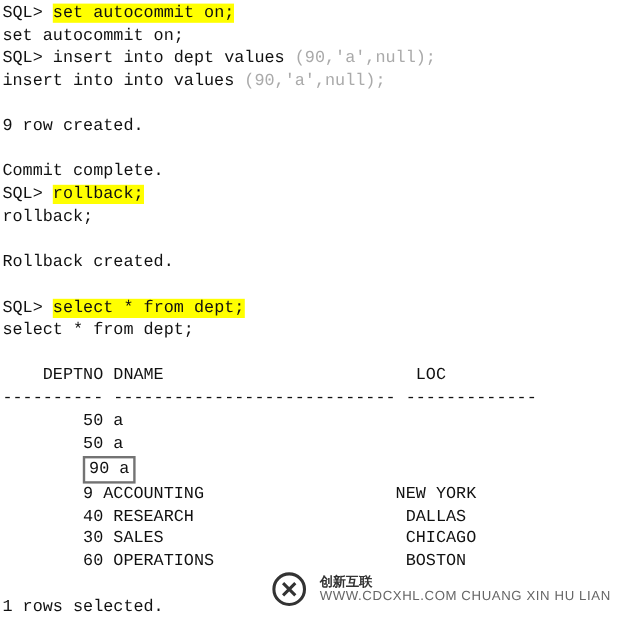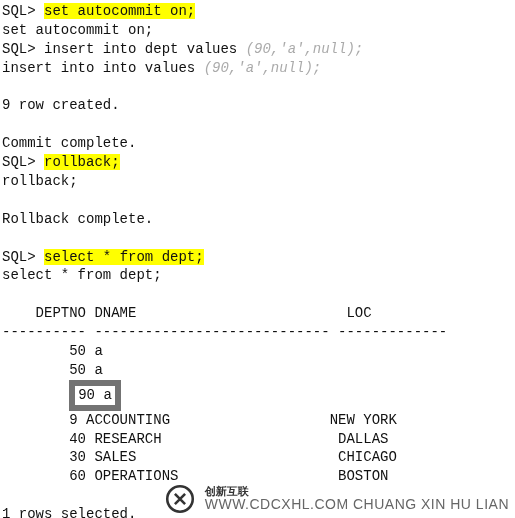--- a/index.html
+++ b/index.html
@@ -8,56 +8,56 @@
     font-family: Menlo, Consolas, "Courier New", monospace;
     font-size: 14px;
     line-height: 1.35;
     color: #111;
     background: #fff;
     width: 515px;
     box-sizing: border-box;
     position: relative;
   }
   .line { white-space: pre; }
-  .gray { color: #aaa; font-style: italic; }
+  .gray { color: #aaa; }
   .hl { background: #ffff00; }
   .box-red {
-    border: 6px solid #737373;
+    border: 2px solid #737373;
     padding: 0 3px;
     display: inline-block;
   }
   .watermark {
     position: absolute;
     right: 0;
     bottom: 8px;
     display: flex;
     align-items: center;
     gap: 8px;
     background: rgba(255,255,255,0.85);
     padding: 2px 6px;
   }
   .wm-txt { display:flex; flex-direction:column; align-items:flex-start; font-size:11px; font-family: sans-serif; color:#333; line-height:1.1;}
   .wm-top { font-weight:bold; }
-  .wm-bot { font-size:14px; color:#666; letter-spacing:0.5px;}
+  .wm-bot { font-size:11px; color:#666; letter-spacing:0.5px;}
 </style>
 </head>
 <body>
 
 <div class="line"><span>SQL&gt; </span><span class="hl">set autocommit on;</span></div>
 <div class="line">set autocommit on;</div>
 <div class="line"><span>SQL&gt; insert into dept values </span><span class="gray">(90,'a',null);</span></div>
 <div class="line"><span>insert into into values </span><span class="gray">(90,'a',null);</span></div>
 <div class="line">&nbsp;</div>
 <div class="line">9 row created.</div>
 <div class="line">&nbsp;</div>
 <div class="line">Commit complete.</div>
 <div class="line"><span>SQL&gt; </span><span class="hl">rollback;</span></div>
 <div class="line">rollback;</div>
 <div class="line">&nbsp;</div>
-<div class="line">Rollback complete.</div>
+<div class="line">Rollback created.</div>
 <div class="line">&nbsp;</div>
 <div class="line"><span>SQL&gt; </span><span class="hl">select * from dept;</span></div>
 <div class="line">select * from dept;</div>
 <div class="line">&nbsp;</div>
 <div class="line">    DEPTNO DNAME                         LOC</div>
 <div class="line">---------- ---------------------------- -------------</div>
 <div class="line">        50 a</div>
 <div class="line">        50 a</div>
 <div class="line"><span>        </span><span class="box-red">90 a</span></div>
 <div class="line">        9 ACCOUNTING                   NEW YORK</div>

